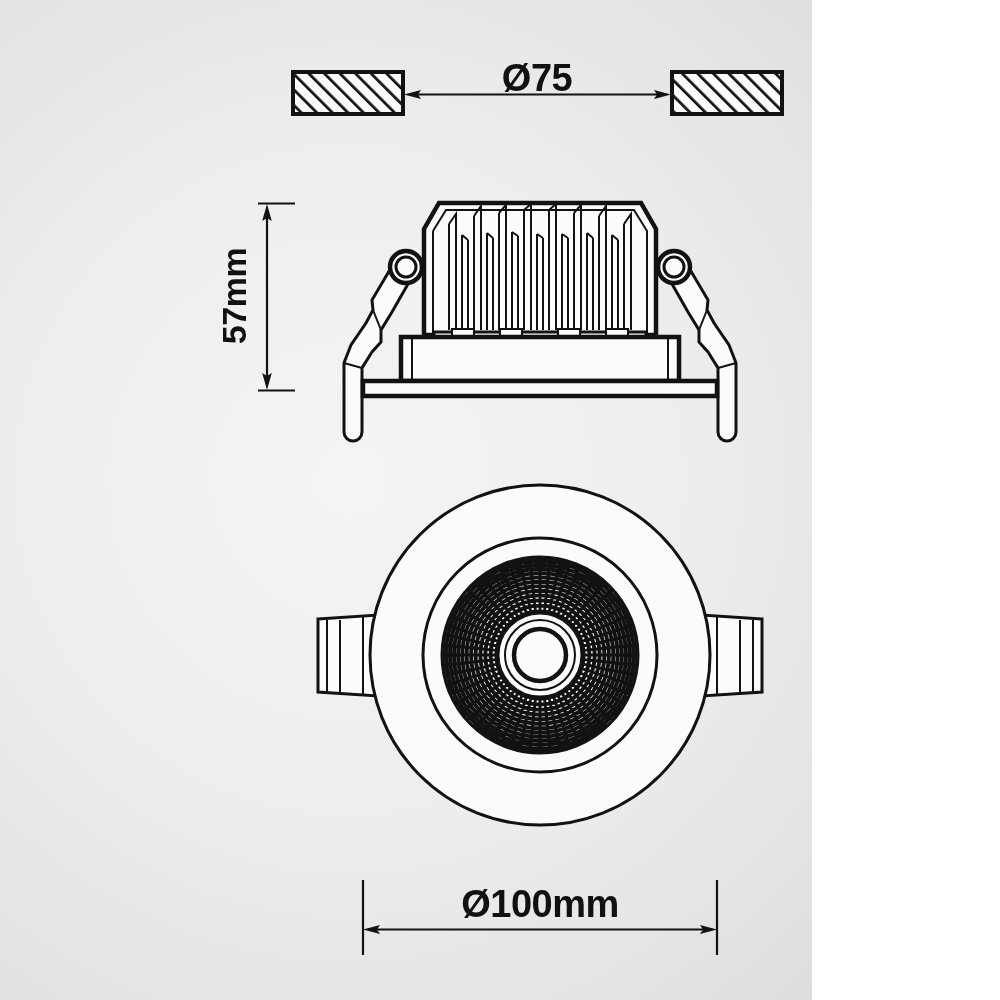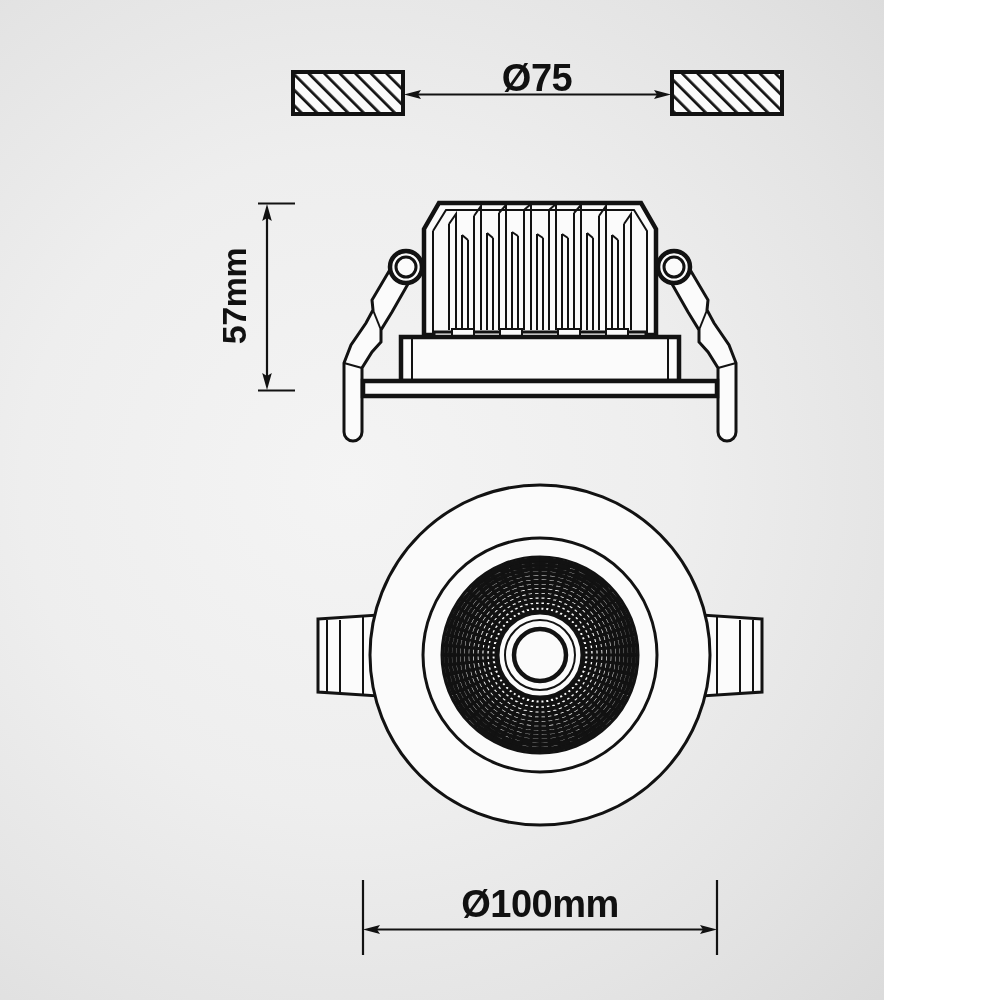--- a/index.html
+++ b/index.html
@@ -6,21 +6,21 @@
   html, body {
     margin: 0;
     padding: 0;
     background: #ffffff;
   }
   body {
     font-family: "Liberation Sans", sans-serif;
   }
   #drawing-root {
     position: relative;
-    width: 884px;
+    width: 812px;
     height: 1000px;
     overflow: hidden;
   }
   #drawing-svg {
     display: block;
     width: 1000px;
     height: 1000px;
   }
   .dim-text {
     font-family: "Liberation Sans", sans-serif;

